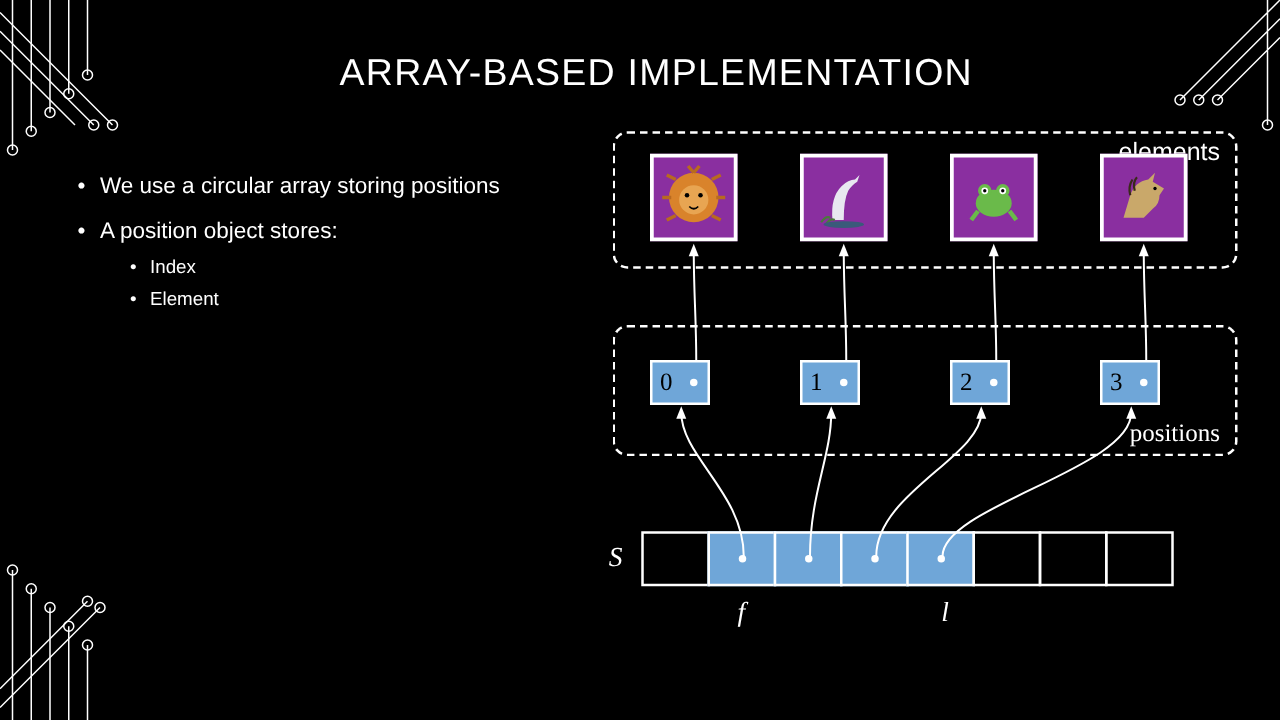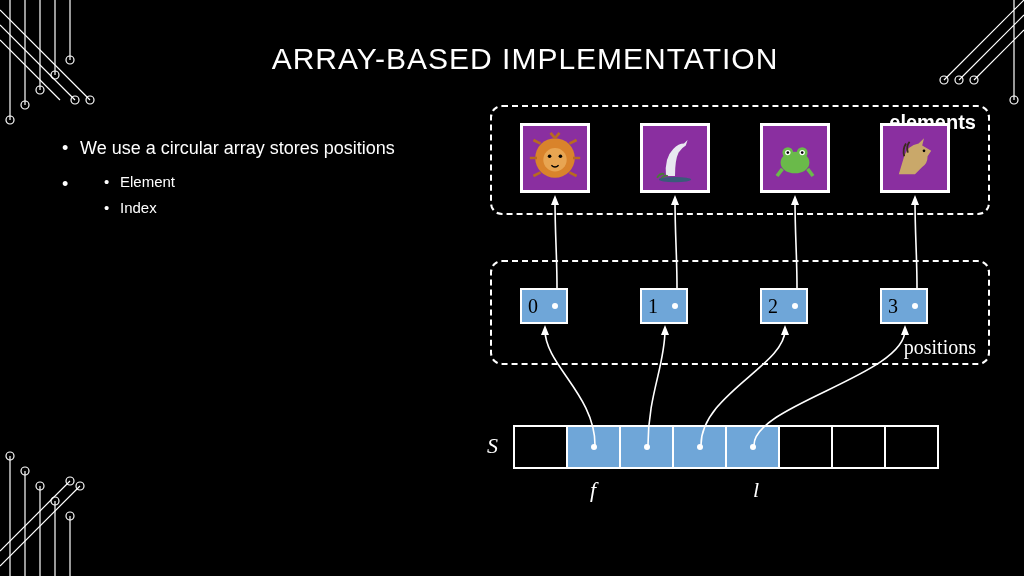--- a/index.html
+++ b/index.html
@@ -163,34 +163,35 @@
     <circle cx="70" cy="140" r="4"></circle>
   <path d="M0 190 L80 110 M0 175 L70 105"></path>
   <circle cx="80" cy="110" r="4"></circle>
     <circle cx="70" cy="105" r="4"></circle>
 </svg>
 
 <h1 class="title">ARRAY-BASED IMPLEMENTATION</h1>
 
 <div class="content-text">
   <ul>
-    <li>We use a circular array stores positions</li>
+    <li>We use a circular array storing positions</li>
     <li>
+      <span>A position object stores:</span>
       <ul class="sub">
+        <li>Index</li>
         <li>Element</li>
-        <li>Index</li>
       </ul>
     </li>
   </ul>
 </div>
 
 <div class="diagram">
 
   <div class="dash-box elements-box">
-    <span class="dash-label" style="top:4px; right:12px;font-weight:bold;">elements</span>
+    <span class="dash-label" style="top:4px; right:12px;">elements</span>
   </div>
 
   <div class="elem-tile" style="left:45px;">
     <svg viewBox="0 0 60 60">
         <circle cx="30" cy="30" r="22" fill="#d9832b"></circle>
         <circle cx="30" cy="32" r="13" fill="#e8a552"></circle>
         <circle cx="24" cy="28" r="2" fill="#000"></circle>
         <circle cx="36" cy="28" r="2" fill="#000"></circle>
         <path d="M26 38 Q30 42 34 38" stroke="#000" stroke-width="1.5" fill="none"></path>
         <path d="M30 8 L25 2 M30 8 L35 2 M14 14 L6 10 M46 14 L54 10 M10 30 L2 30 M50 30 L58 30 M14 46 L6 50 M46 46 L54 50" stroke="#b86a1f" stroke-width="3"></path>

